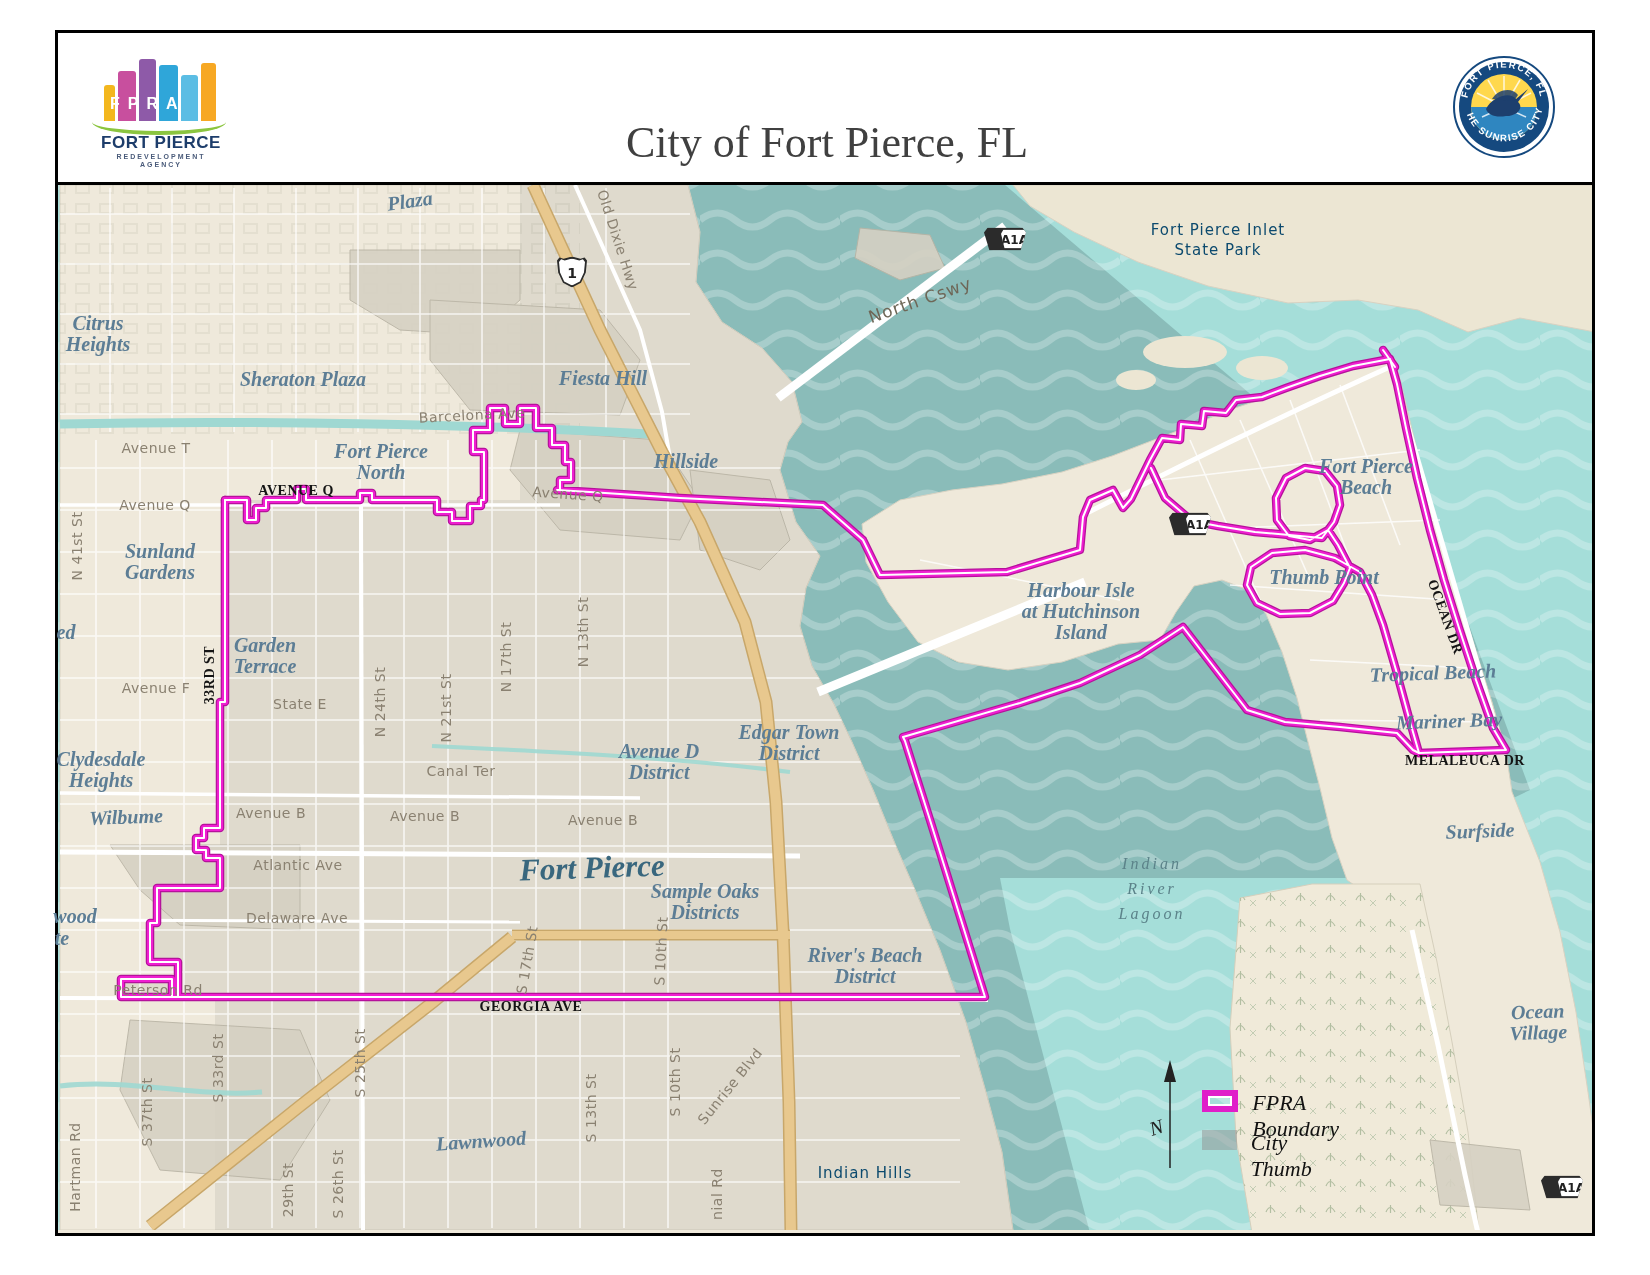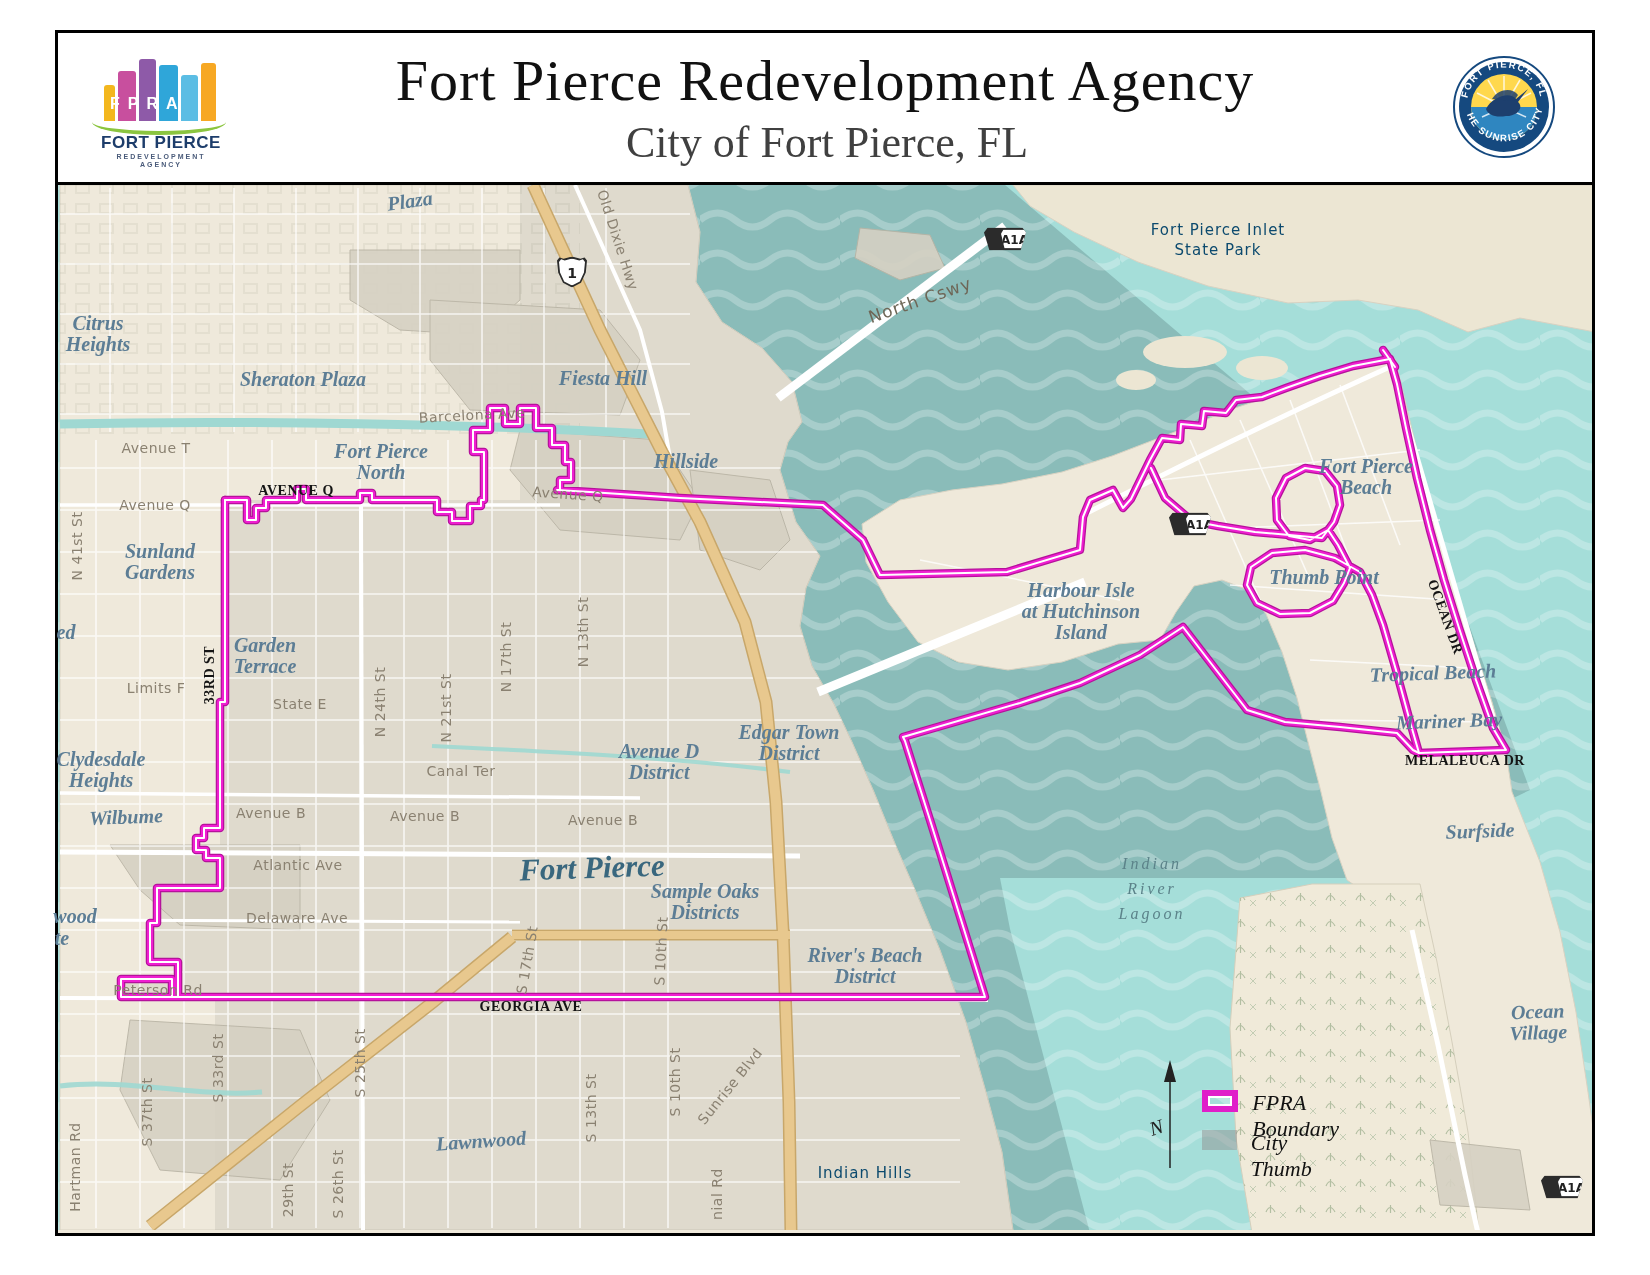--- a/index.html
+++ b/index.html
@@ -79,21 +79,20 @@
           <span>P</span>
           <span>R</span>
           <span>A</span>
       </div>
       <div class="swoosh"></div>
       <div class="nm">FORT PIERCE</div>
       <div class="s1">REDEVELOPMENT</div>
       <div class="s2">AGENCY</div>
     </div>
 
-    <div class="hdr-title">Fort Pierce Redevelopment Agency</div>
     <div class="hdr-sub">City of Fort Pierce, FL</div>
 
     <div class="seal">
       <svg width="104" height="104" viewBox="0 0 104 104">
         <circle cx="52" cy="52" r="50" fill="#ffffff" stroke="#15497f" stroke-width="2"></circle>
         <circle cx="52" cy="52" r="45" fill="#15497f"></circle>
         <circle cx="52" cy="52" r="33" fill="#ffd84d"></circle>
         <path d="M19,52 a33,33 0 0 0 66,0 Z" fill="#2f86c0"></path>
         <g stroke="#fff" stroke-width="1.5" opacity="0.8">
           <line x1="52" y1="52" x2="52" y2="21"></line>
@@ -319,21 +318,21 @@
       <div class="ml street" style="left: 155px; top: 505px; transform: translate(-50%, -50%);">Avenue Q</div>
       <div class="ml black" style="left: 296px; top: 491px; transform: translate(-50%, -50%);">AVENUE Q</div>
       <div class="ml street" style="left: 568px; top: 494px; transform: translate(-50%, -50%) rotate(4deg);">Avenue Q</div>
       <div class="ml street" style="left: 77px; top: 546px; transform: translate(-50%, -50%) rotate(-90deg);">N 41st St</div>
       <div class="ml hood" style="left: 160px; top: 562px; transform: translate(-50%, -50%);">Sunland
 Gardens</div>
       <div class="ml hood" style="left: 66px; top: 632px; transform: translate(-50%, -50%);">ed</div>
       <div class="ml black" style="left: 210px; top: 675px; transform: translate(-50%, -50%) rotate(-90deg);">33RD ST</div>
       <div class="ml hood" style="left: 265px; top: 656px; transform: translate(-50%, -50%);">Garden
 Terrace</div>
-      <div class="ml street" style="left: 156px; top: 688px; transform: translate(-50%, -50%);">Limits F</div>
+      <div class="ml street" style="left: 156px; top: 688px; transform: translate(-50%, -50%);">Avenue F</div>
       <div class="ml street" style="left: 300px; top: 704px; transform: translate(-50%, -50%);">State E</div>
       <div class="ml street" style="left: 380px; top: 702px; transform: translate(-50%, -50%) rotate(-90deg);">N 24th St</div>
       <div class="ml street" style="left: 446px; top: 708px; transform: translate(-50%, -50%) rotate(-90deg);">N 21st St</div>
       <div class="ml street" style="left: 506px; top: 657px; transform: translate(-50%, -50%) rotate(-90deg);">N 17th St</div>
       <div class="ml street" style="left: 583px; top: 632px; transform: translate(-50%, -50%) rotate(-90deg);">N 13th St</div>
       <div class="ml street" style="left: 461px; top: 771px; transform: translate(-50%, -50%);">Canal Ter</div>
       <div class="ml hood" style="left: 101px; top: 770px; transform: translate(-50%, -50%);">Clydesdale
 Heights</div>
       <div class="ml hood" style="left: 126px; top: 817px; transform: translate(-50%, -50%) rotate(-2deg);">Wilbume</div>
       <div class="ml street" style="left: 271px; top: 813px; transform: translate(-50%, -50%);">Avenue B</div>

